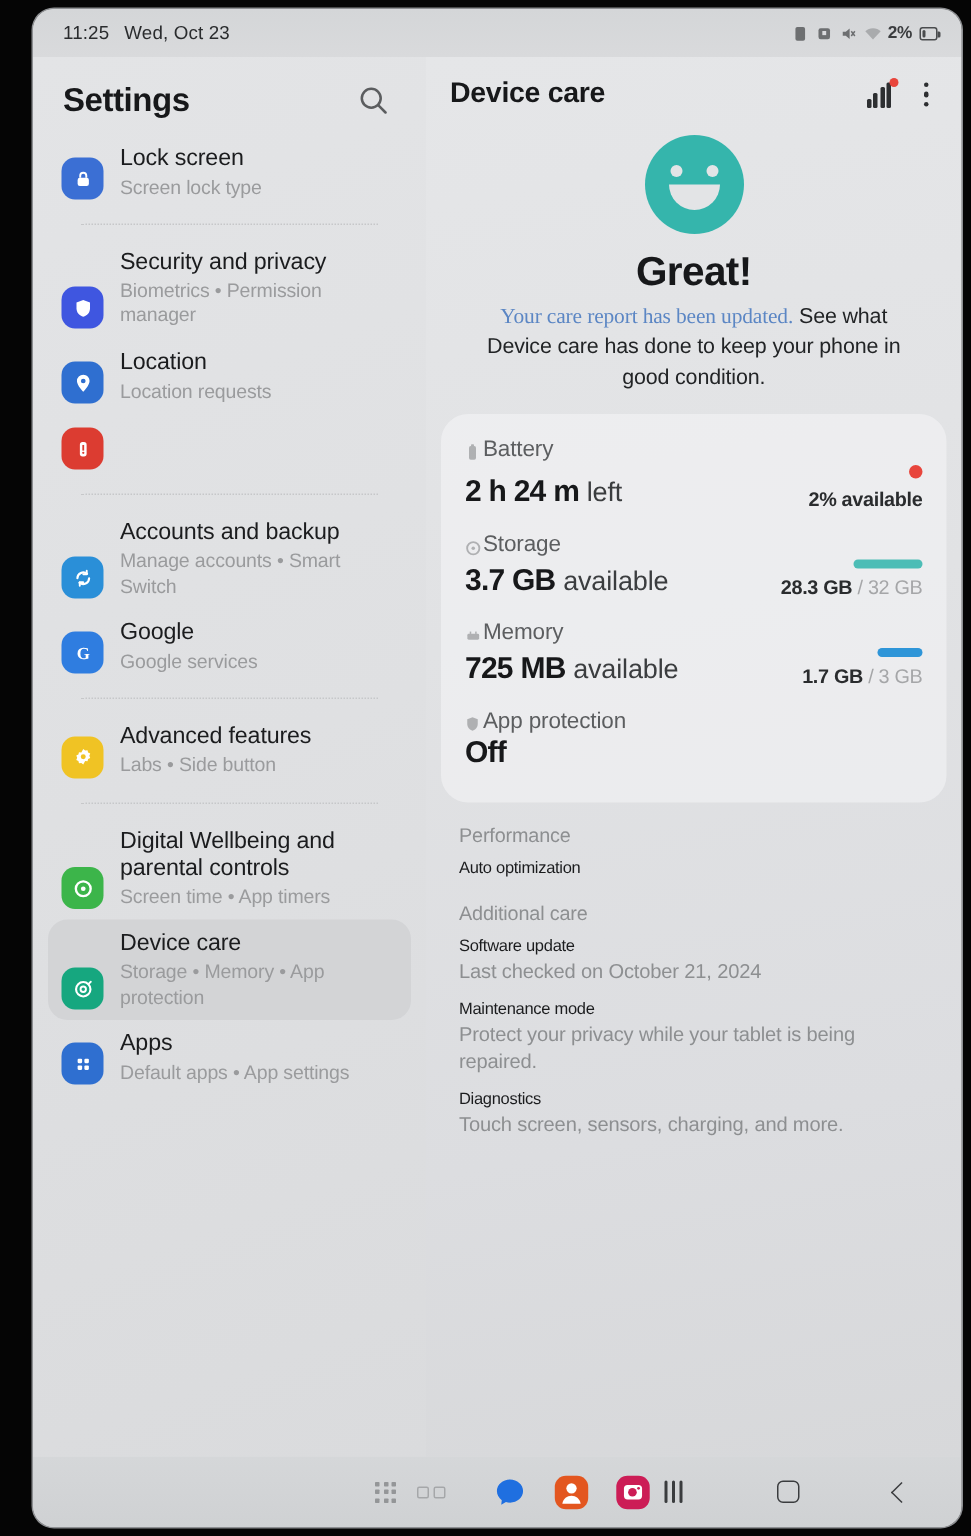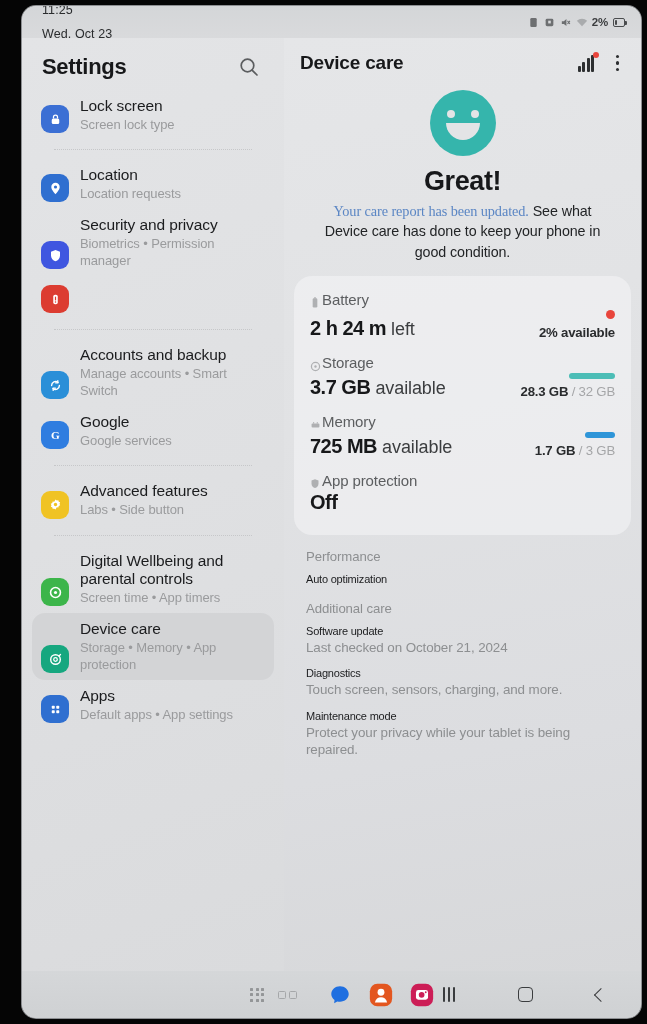--- a/index.html
+++ b/index.html
@@ -29,21 +29,21 @@
     position:relative;
     height:32px;
     display:flex;
     align-items:center;
     justify-content:space-between;
     padding:0 16px 0 20px;
     background:linear-gradient(180deg,#d4d6d8 0%,#d9dadc 100%);
     font-size:12.5px;
     color:#2a2c2e;
   }
-  #statusbar .left { display:flex; gap:10px; align-items:flex-start; letter-spacing:.1px;flex-direction:column; }
+  #statusbar .left { display:flex; gap:10px; align-items:flex-start; letter-spacing:.1px; }
   #statusbar .right { display:flex; gap:5px; align-items:center; font-size:11px; color:#3b3d3f; }
   .sb-ico { display:inline-block; width:11px; height:11px; opacity:.75; }
   .sb-battpct { font-size:11.5px; font-weight:600; letter-spacing:-.2px; }
   .batt-shell {
     width:12px; height:9px; border:1.3px solid #4a4c4e; border-radius:2px;
     position:relative; display:inline-block;
   }
   .batt-shell:after{content:"";position:absolute;right:-3px;top:2px;width:1.6px;height:4px;background:#4a4c4e;border-radius:0 1px 1px 0;}
   .batt-fill{position:absolute;left:1px;top:1px;bottom:1px;width:1.5px;background:#4a4c4e;border-radius:1px;}
 
@@ -234,40 +234,40 @@
                   <path d="M7.3 8.6V6.9a2.7 2.7 0 015.4 0v1.7" stroke="#fff" stroke-width="1.7" fill="none"></path>
                 </svg>
               </div>
               <div class="side-texts">
                 <div class="side-label">Lock screen</div>
                 <div class="side-sub">Screen lock type</div>
               </div>
             </div>
             <div class="divider"></div>
             <div class="side-item">
+              <div class="side-icon" style="background:#3f56e0">
+                <svg viewBox="0 0 20 20" width="15" height="15">
+                  <path d="M10 2.6l6 2.3v5c0 4-2.6 6.6-6 7.6-3.4-1-6-3.6-6-7.6v-5z" fill="#fff"></path>
+                </svg>
+              </div>
+              <div class="side-texts">
+                <div class="side-label">Security and privacy</div>
+                <div class="side-sub">Biometrics • Permission manager</div>
+              </div>
+            </div>
+            <div class="side-item">
               <div class="side-icon" style="background:#2f6fd0">
                 <svg viewBox="0 0 20 20" width="15" height="15">
                   <path d="M10 2.4c3.1 0 5.6 2.5 5.6 5.6 0 4-5.6 9.6-5.6 9.6S4.4 12 4.4 8A5.6 5.6 0 0110 2.4z" fill="#fff"></path>
                   <circle cx="10" cy="8" r="2.1" fill="#2f6fd0"></circle>
                 </svg>
               </div>
               <div class="side-texts">
                 <div class="side-label">Location</div>
                 <div class="side-sub">Location requests</div>
-              </div>
-            </div>
-            <div class="side-item">
-              <div class="side-icon" style="background:#3f56e0">
-                <svg viewBox="0 0 20 20" width="15" height="15">
-                  <path d="M10 2.6l6 2.3v5c0 4-2.6 6.6-6 7.6-3.4-1-6-3.6-6-7.6v-5z" fill="#fff"></path>
-                </svg>
-              </div>
-              <div class="side-texts">
-                <div class="side-label">Security and privacy</div>
-                <div class="side-sub">Biometrics • Permission manager</div>
               </div>
             </div>
             <div class="side-item">
               <div class="side-icon" style="background:#dc3c31">
                 <svg viewBox="0 0 20 20" width="15" height="15">
                   <rect x="7" y="3.6" width="6" height="12.8" rx="2.4" fill="#fff"></rect>
                   <rect x="9.2" y="6.2" width="1.6" height="5" fill="#dc3c31"></rect>
                   <circle cx="10" cy="13.2" r="1" fill="#dc3c31"></circle>
                 </svg>
               </div>
@@ -451,26 +451,26 @@
             <div class="section-label">Performance</div>
             <div class="list-item">
               <div class="li-title">Auto optimization</div>
             </div>
             <div class="section-label">Additional care</div>
             <div class="list-item">
               <div class="li-title">Software update</div>
               <div class="li-sub">Last checked on October 21, 2024</div>
             </div>
             <div class="list-item">
+              <div class="li-title">Maintenance mode</div>
+              <div class="li-sub">Protect your privacy while your tablet is being repaired.</div>
+            </div>
+            <div class="list-item">
               <div class="li-title">Diagnostics</div>
               <div class="li-sub">Touch screen, sensors, charging, and more.</div>
-            </div>
-            <div class="list-item">
-              <div class="li-title">Maintenance mode</div>
-              <div class="li-sub">Protect your privacy while your tablet is being repaired.</div>
             </div>
           </div>
       </div>
     </div>
 
     <div id="taskbar">
       <div class="tb-left">
         <div class="grid-ico">
           <span></span>
             <span></span>

